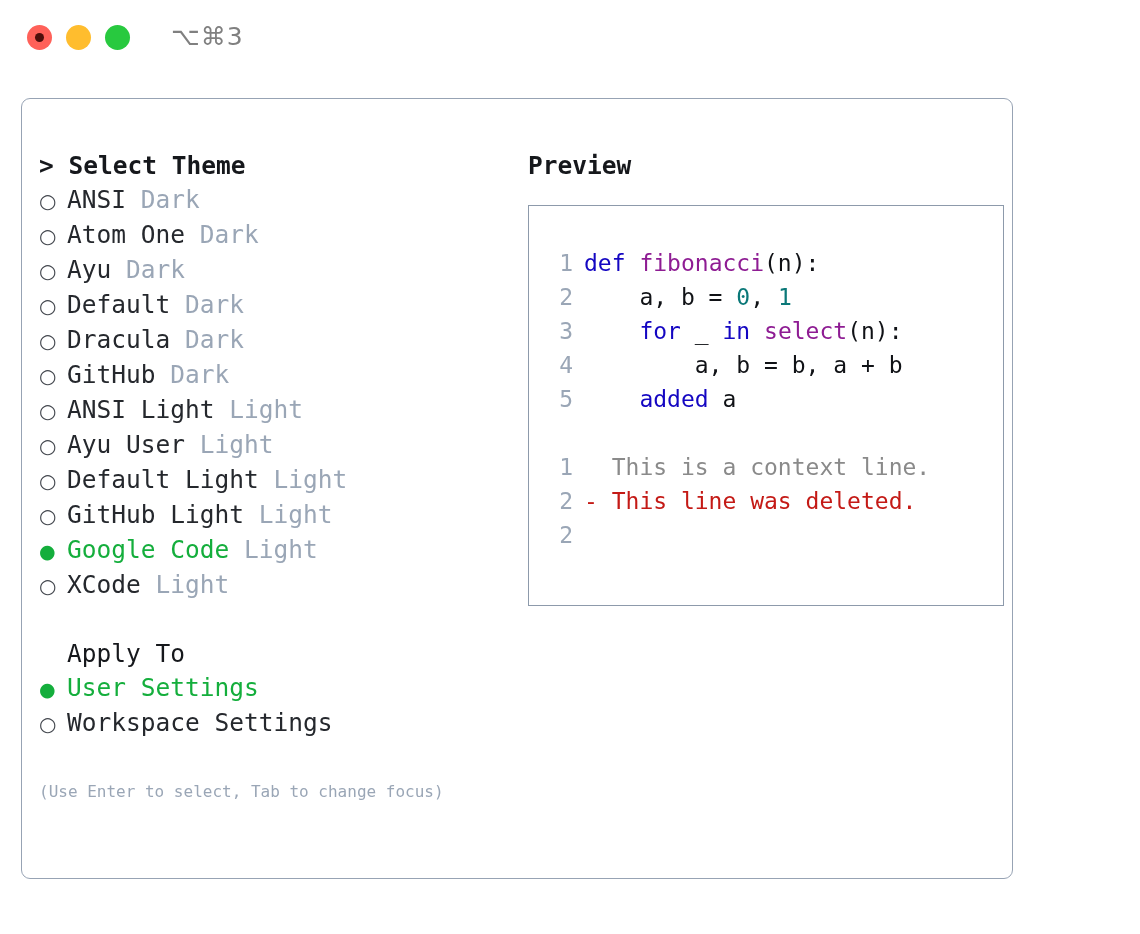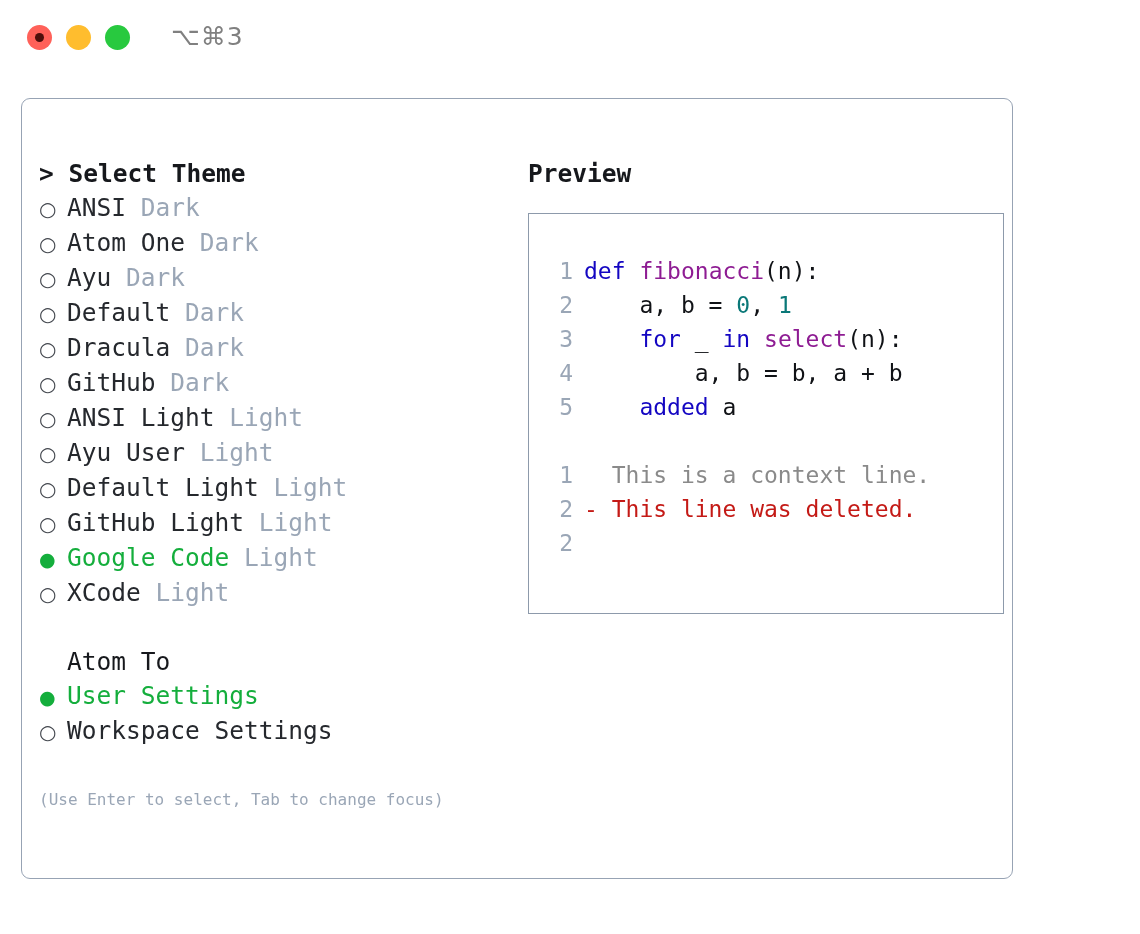--- a/index.html
+++ b/index.html
@@ -78,21 +78,21 @@
     width: 992px;
     height: 781px;
     border: 1.6px solid #97a3b4;
     border-radius: 9px;
     box-sizing: border-box;
     background: #ffffff;
   }
 
   .columns {
     position: absolute;
-    left: 0; top: 8px;
+    left: 0; top: 0;
     width: 100%;
     height: 100%;
   }
 
   
   .left-col {
     position: absolute;
     left: 17px;
     top: 50px;
     width: 450px;
@@ -240,21 +240,21 @@
             <li class="opt-row"><span class="bullet">○</span><span class="opt-name">ANSI Light </span><span class="opt-tag">Light</span></li>
             <li class="opt-row"><span class="bullet">○</span><span class="opt-name">Ayu User </span><span class="opt-tag">Light</span></li>
             <li class="opt-row"><span class="bullet">○</span><span class="opt-name">Default Light </span><span class="opt-tag">Light</span></li>
             <li class="opt-row"><span class="bullet">○</span><span class="opt-name">GitHub Light </span><span class="opt-tag">Light</span></li>
             <li class="opt-row sel"><span class="bullet sel">●</span><span class="opt-name">Google Code </span><span class="opt-tag">Light</span></li>
             <li class="opt-row"><span class="bullet">○</span><span class="opt-name">XCode </span><span class="opt-tag">Light</span></li>
           </ul>
 
         <div class="spacer-block"></div>
 
-        <div class="section-title-plain">Atom To</div>
+        <div class="section-title-plain">Apply To</div>
 
         <ul class="apply-list" id="apply-list">
             <li class="opt-row sel"><span class="bullet sel">●</span><span class="opt-name">User Settings</span></li>
             <li class="opt-row"><span class="bullet">○</span><span class="opt-name">Workspace Settings</span></li>
           </ul>
 
         <div class="hint">(Use Enter to select, Tab to change focus)</div>
       </div>
 
       <div class="right-col">

